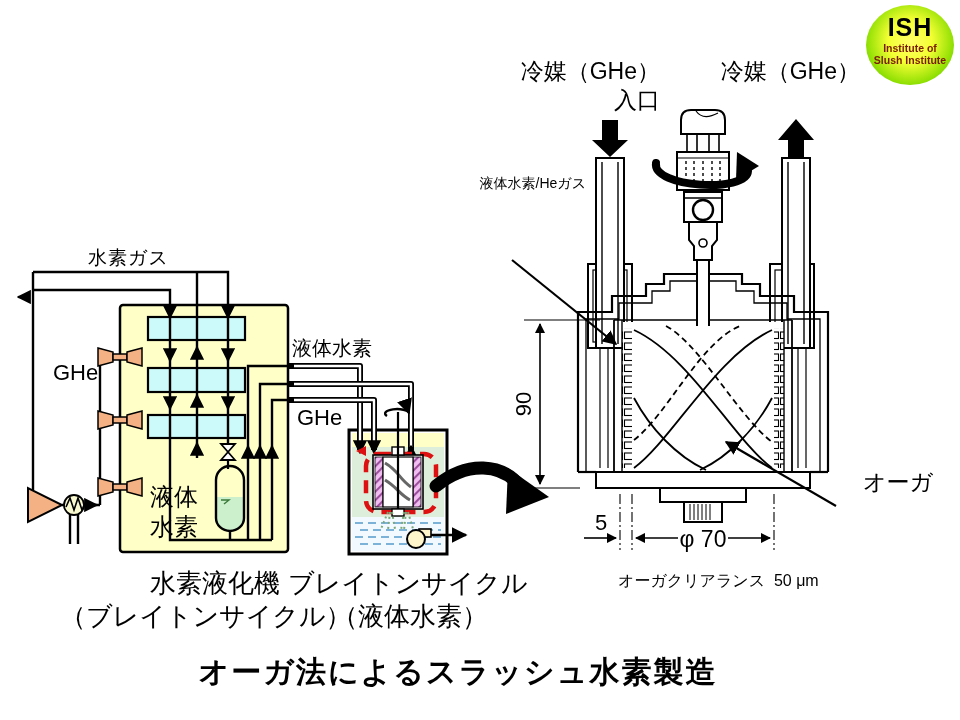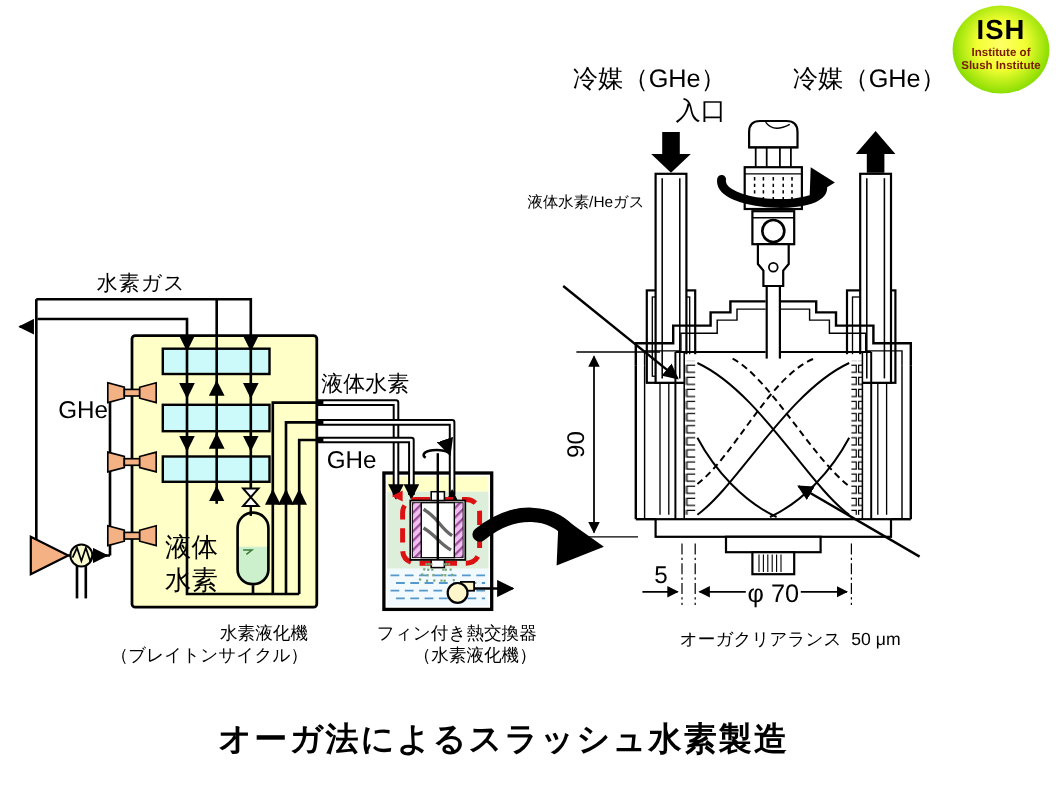--- a/index.html
+++ b/index.html
@@ -1,20 +1,20 @@
 <!DOCTYPE html>
 <html><head>
 <meta charset="utf-8">
 <style>
   html,body{margin:0;padding:0;background:#fff;}
   #page{position:relative;width:960px;height:720px;background:#fff;overflow:hidden;
         font-family:"Liberation Sans","DejaVu Sans",sans-serif;color:#000;}
   .lbl{position:absolute;text-align:right;line-height:1.25;white-space:nowrap;}
   .big{font-size:23px;}
-  .cap{font-size:16px;}
+  .cap{font-size:26px;}
   svg text{font-family:"Liberation Sans","DejaVu Sans",sans-serif;fill:#000;}
   #logo{position:absolute;left:866px;top:5px;width:88px;height:80px;border-radius:50%;
         background:radial-gradient(circle at 50% 45%, #ffff66 0%, #f4ff33 35%, #88dd00 72%, #55cc00 100%);
         text-align:center;}
   #logo .abbr{font-weight:bold;font-size:25px;margin-top:8px;letter-spacing:1px;}
   #logo .org{font-size:10.5px;font-weight:bold;color:#7b1a00;line-height:1.15;}
   #title{position:absolute;left:0;top:652px;width:916px;text-align:center;
          font-size:30px;font-weight:bold;letter-spacing:2px;}
   #clearance{position:absolute;left:618px;top:571px;font-size:16px;white-space:nowrap;}
   #auger-label{position:absolute;left:838px;top:466px;width:120px;text-align:center;
@@ -303,29 +303,30 @@
     <div>入口</div>
   </div>
   <div class="lbl big" style="left:720px;top:57px;width:140px;">
     <div>冷媒（GHe）</div>
   </div>
   <div class="lbl" style="left:348px;top:174px;width:238px;font-size:14px;line-height:1.35;">
     <div>液体水素/Heガス</div>
   </div>
 
   <div id="auger-label">
+    <div>オーガ</div>
   </div>
 
   <div class="lbl cap" style="left:60px;top:567px;width:220px;">
     <div>水素液化機</div>
     <div>（ブレイトンサイクル）</div>
   </div>
   <div class="lbl cap" style="left:288px;top:567px;width:200px;">
-    <div>フィン付き熱交換器</div>
-    <div>（水素液化機）</div>
+    <div>ブレイトンサイクル</div>
+    <div>（液体水素）</div>
   </div>
   <div id="clearance">オーガクリアランス&nbsp;&nbsp;50 μm</div>
 
   <div id="title">オーガ法によるスラッシュ水素製造</div>
 
   <div id="logo">
     <div class="abbr">ISH</div>
     <div class="org">Institute of</div>
     <div class="org">Slush Institute</div>
   </div>

